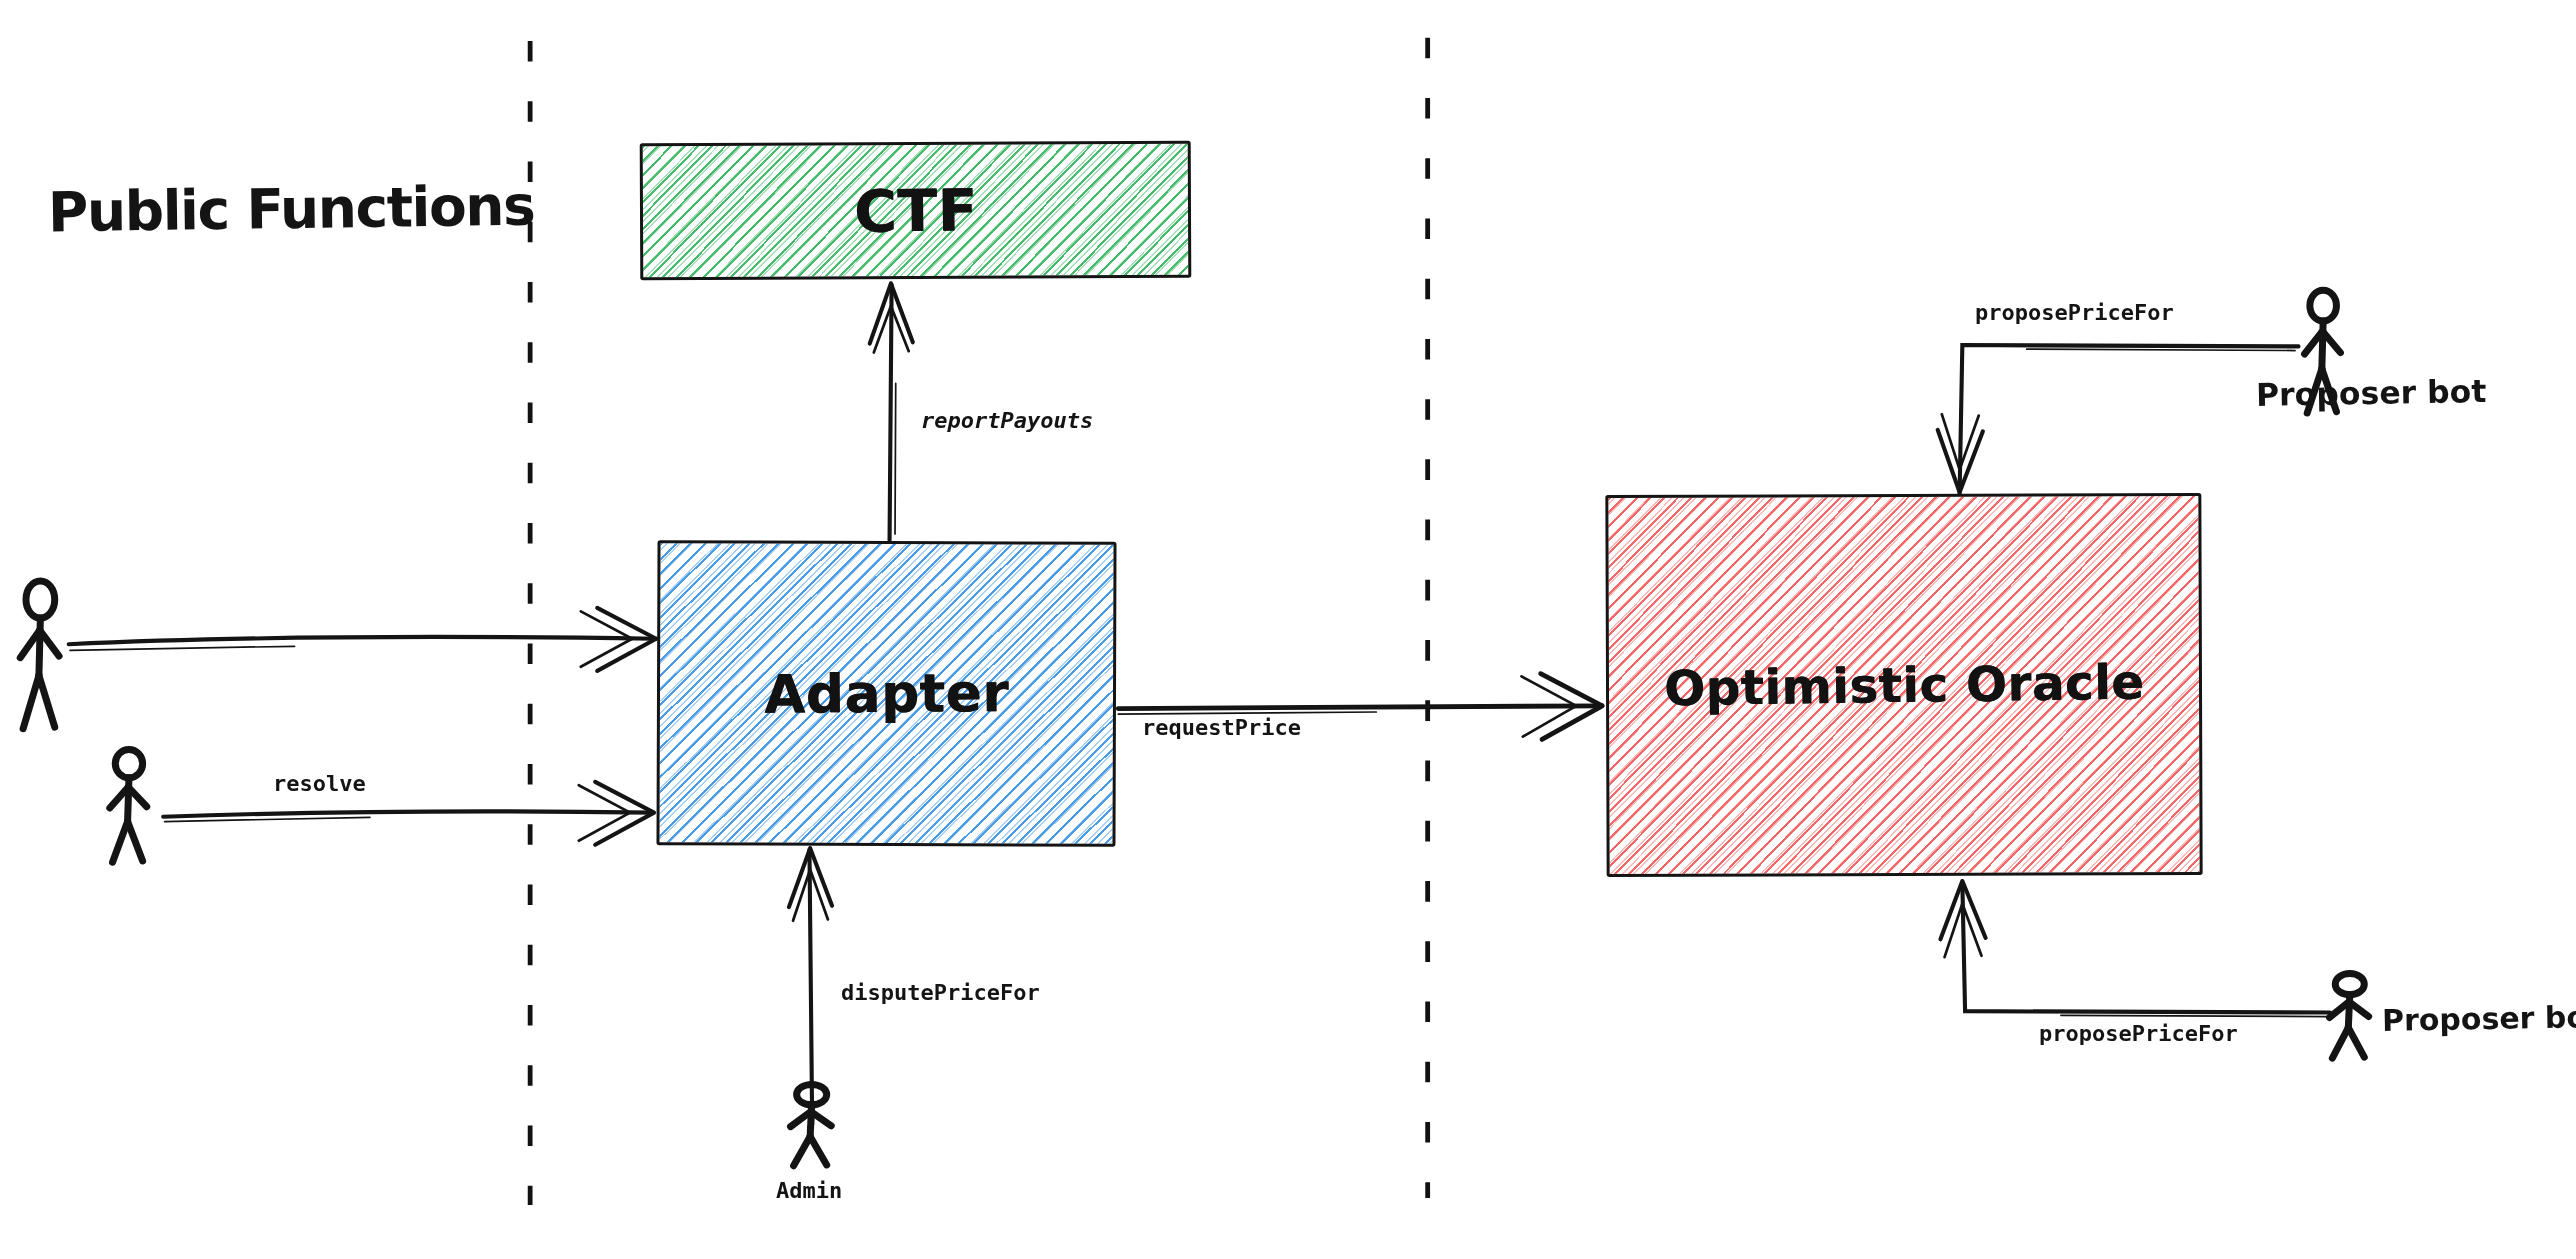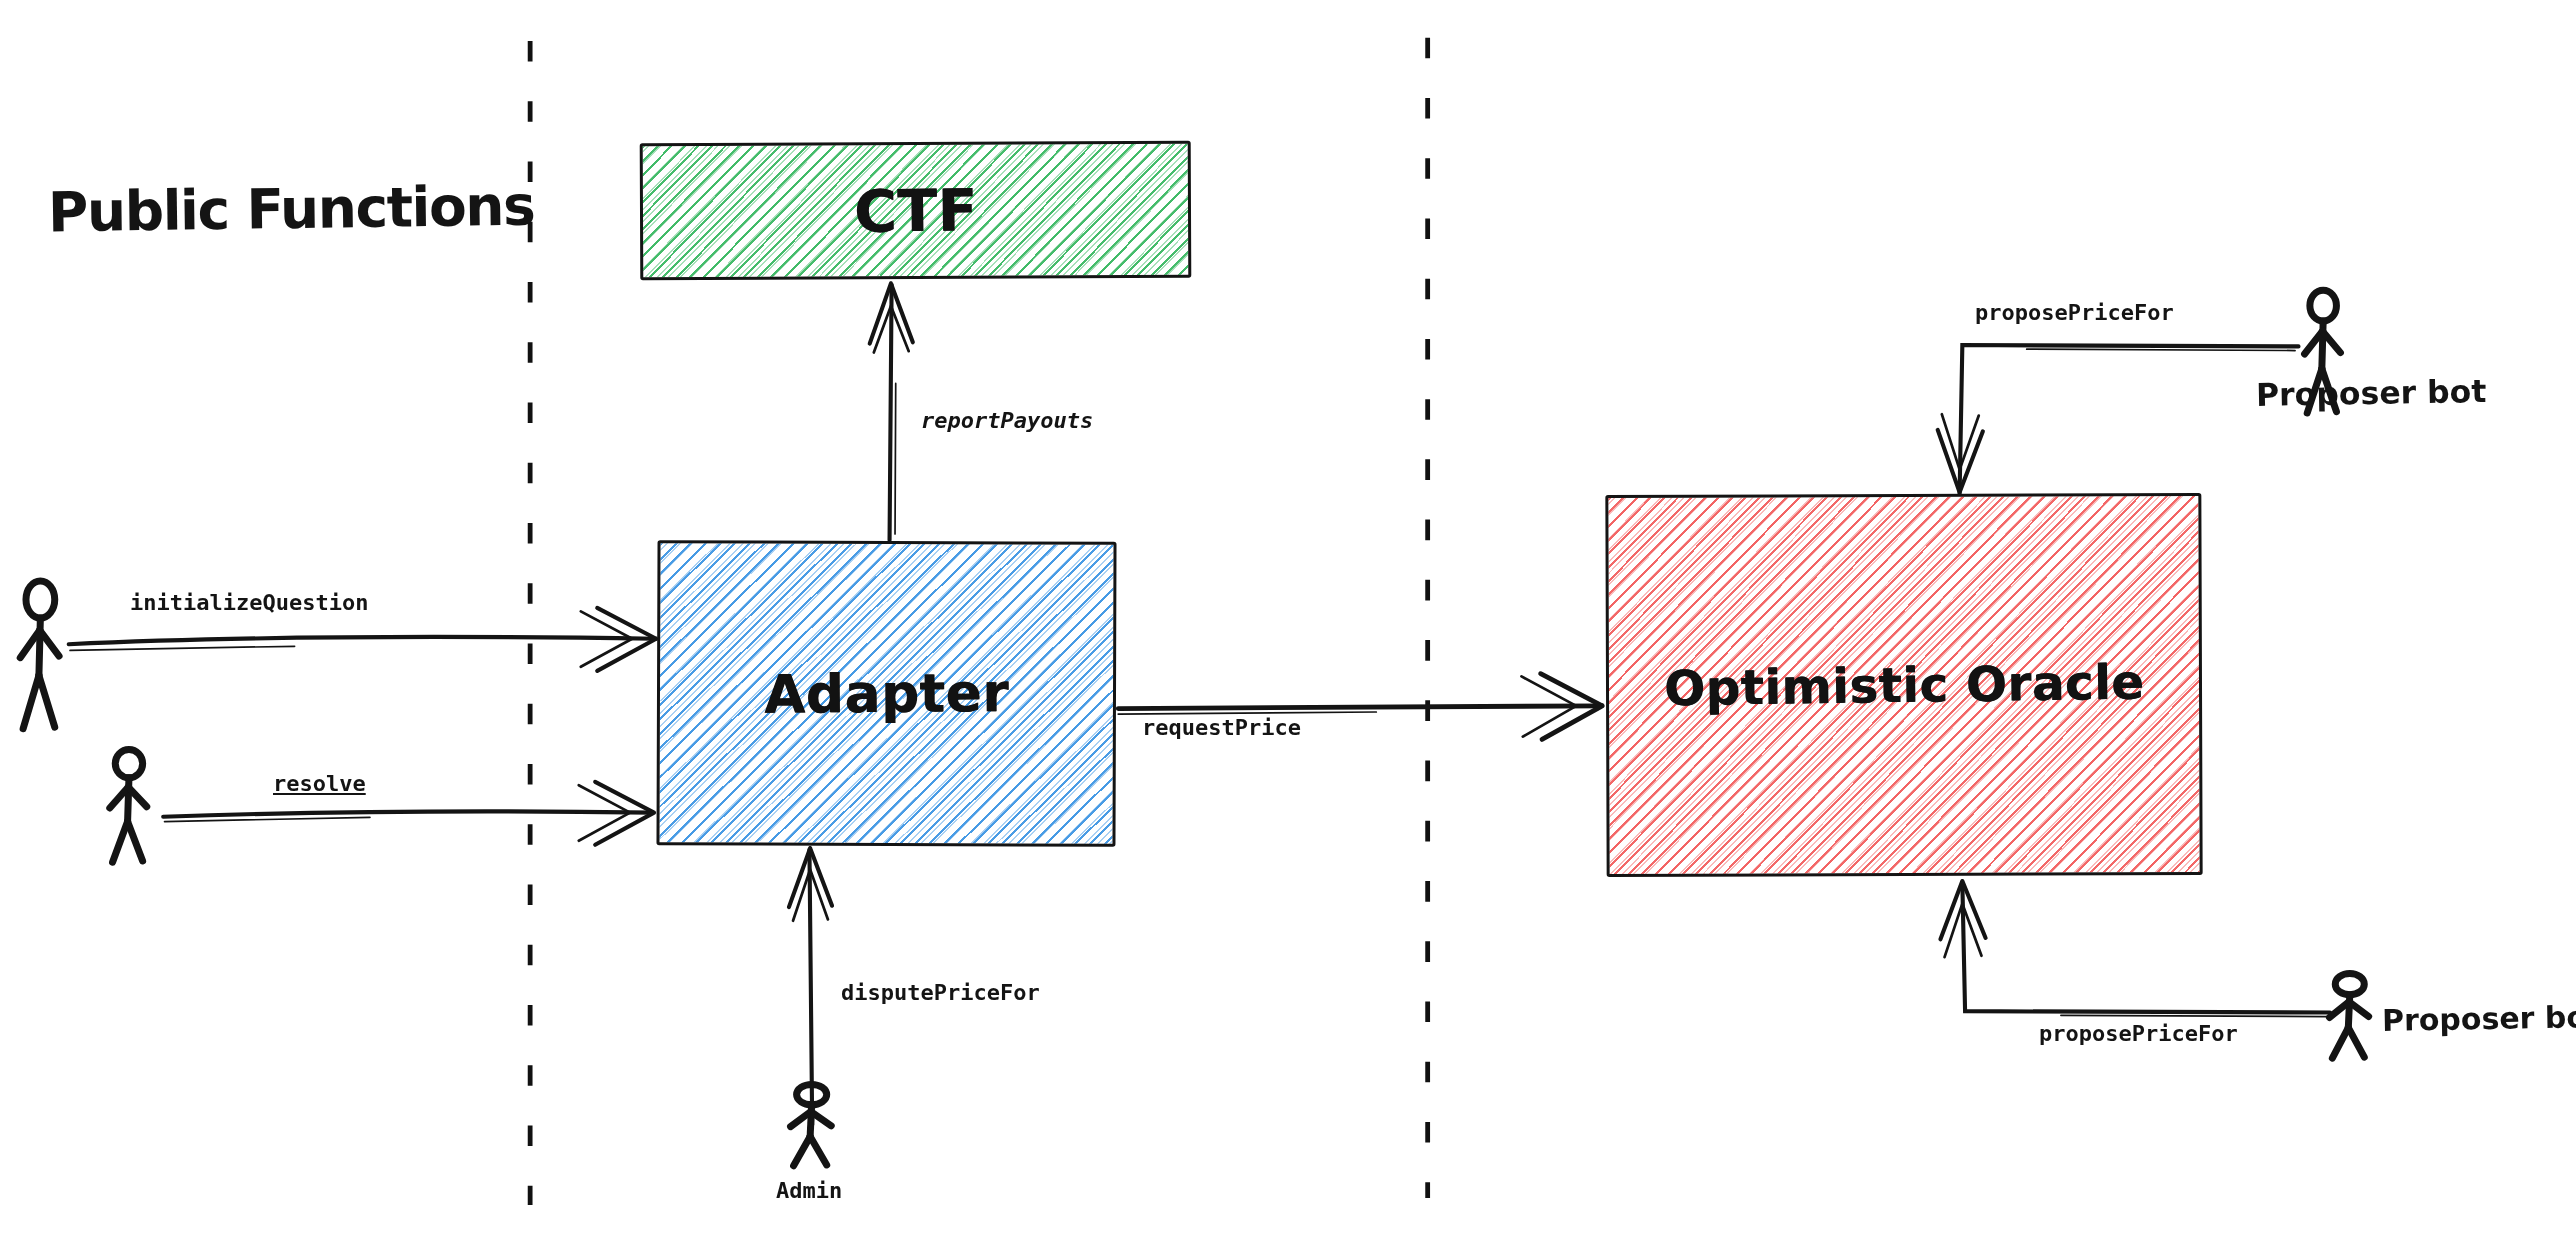--- a/index.html
+++ b/index.html
@@ -74,21 +74,21 @@
   }
   #page-title{
     left:48px;top:177px;
     font-size:55px;letter-spacing:-1.4px;
     transform:rotate(-0.8deg);
   }
   #proposer-bot-top-label{left:2256px;top:375px;font-size:31.5px;transform:rotate(-1deg);}
   #proposer-bot-bottom-label{left:2382px;top:1001px;font-size:30px;transform:rotate(-1deg);}
 
   #label-initializeQuestion{left:130px;top:591px;}
-  #label-resolve{left:273px;top:772px;text-decoration:underline;}
+  #label-resolve{left:273px;top:772px;}
   #label-reportPayouts{left:921px;top:409px;font-style:italic;}
   #label-emergencyResolve{left:841px;top:981px;}
   #label-requestPrice{left:1142px;top:716px;}
   #label-proposePriceFor{left:1975px;top:301px;}
   #label-disputePriceFor{left:2039px;top:1022px;}
   #label-admin{left:776px;top:1179px;}
 </style>
 </head>
 <body>
 
@@ -174,21 +174,20 @@
   <div class="node ctf">
     <span class="node-label">CTF</span>
   </div>
   <div class="node adapter">
     <span class="node-label">Adapter</span>
   </div>
   <div class="node oracle">
     <span class="node-label">Optimistic Oracle</span>
   </div>
 
-  <div id="label-initializeQuestion" class="fn-label">initializeQuestion</div>
   <div id="label-resolve" class="fn-label">resolve</div>
   <div id="label-reportPayouts" class="fn-label">reportPayouts</div>
   <div id="label-emergencyResolve" class="fn-label">disputePriceFor</div>
   <div id="label-requestPrice" class="fn-label">requestPrice</div>
   <div id="label-proposePriceFor" class="fn-label">proposePriceFor</div>
   <div id="label-disputePriceFor" class="fn-label">proposePriceFor</div>
 
   <div id="label-admin" class="fn-label">Admin</div>
   <div id="proposer-bot-top-label" class="hand-label">Proposer bot</div>
   <div id="proposer-bot-bottom-label" class="hand-label">Proposer bot</div>

